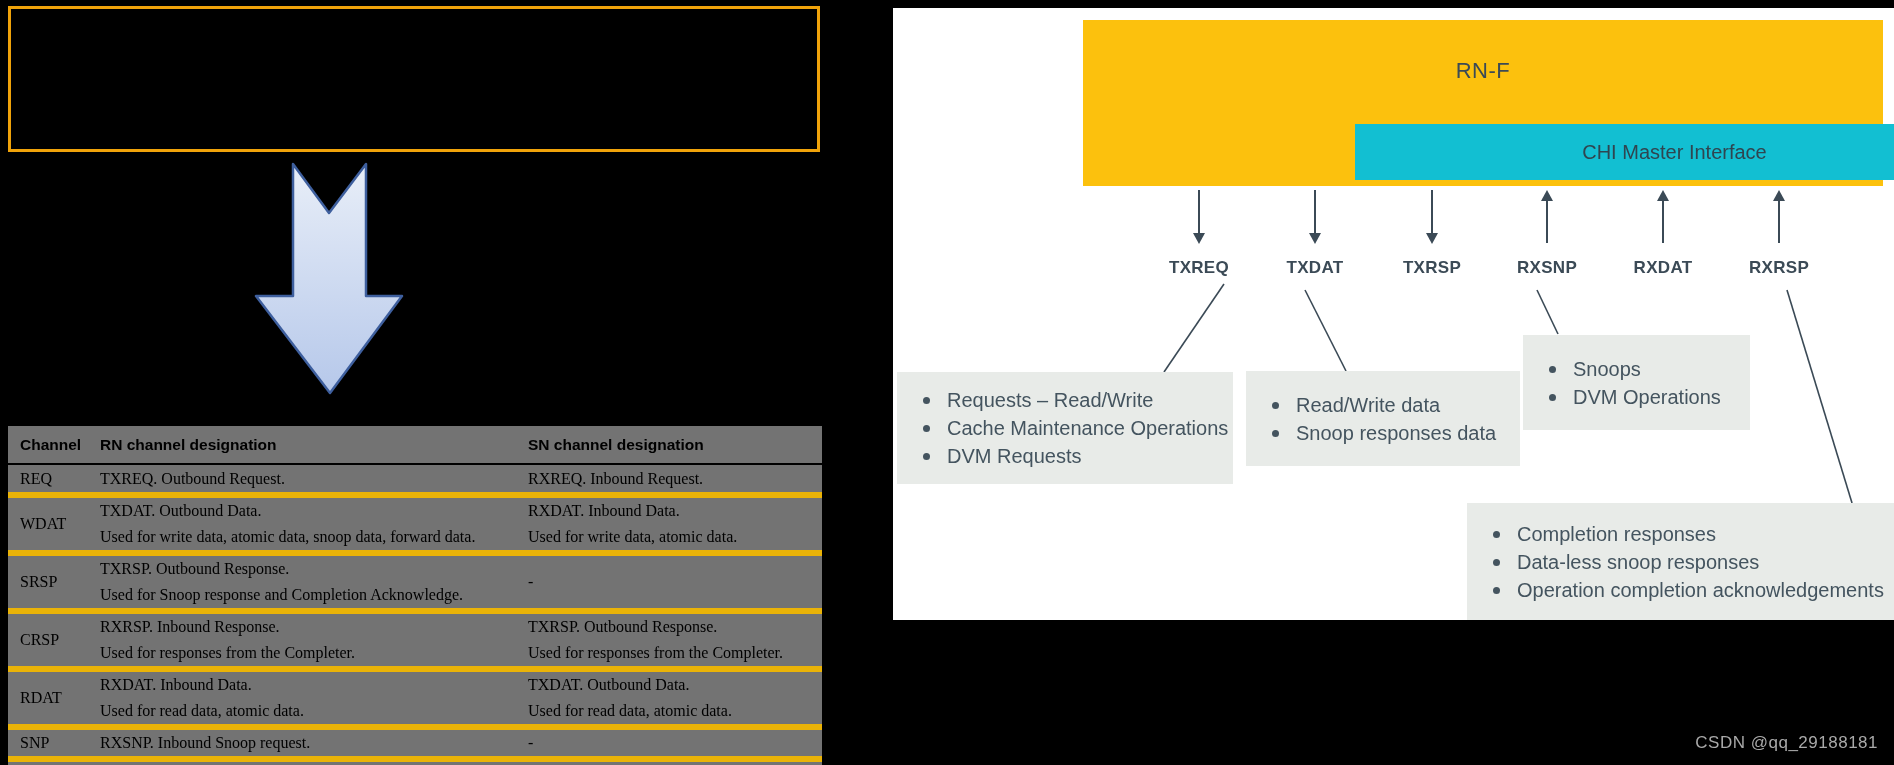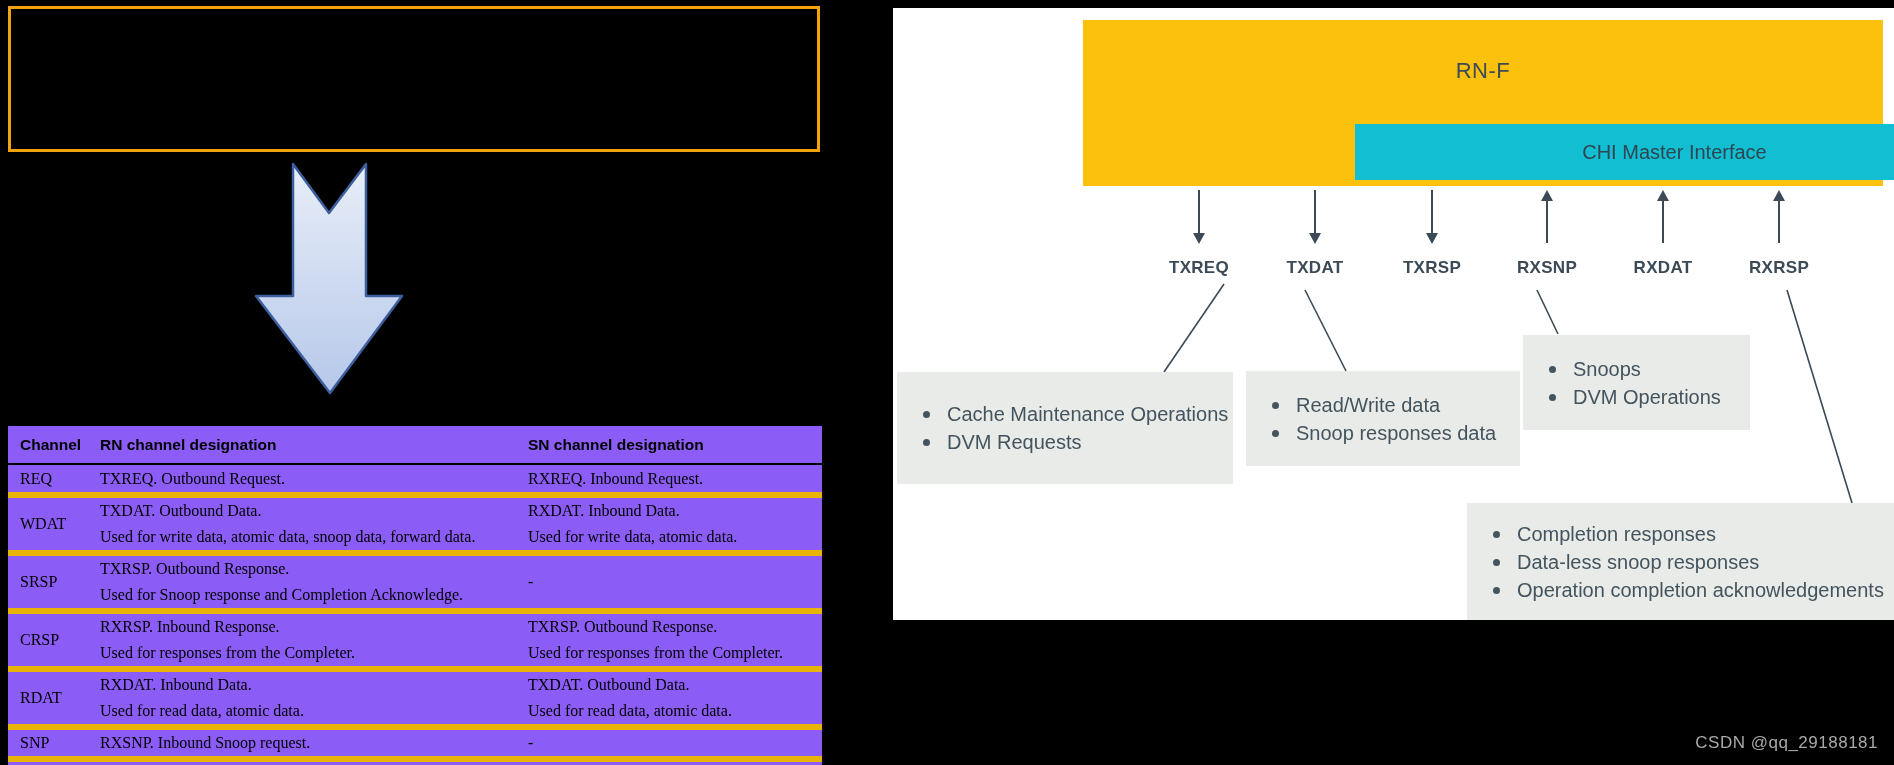--- a/index.html
+++ b/index.html
@@ -8,21 +8,21 @@
     font-family:"Liberation Sans","DejaVu Sans",sans-serif;
   }
   
   .redacted{
     position:absolute;left:8px;top:6px;width:812px;height:146px;
     border:3px solid var(--orange,#F0A30A);background:#000;box-sizing:border-box;
   }
   .big-arrow{position:absolute;left:250px;top:160px;}
   .table-wrap{
     position:absolute;left:8px;top:423px;width:814px;height:342px;
-    background:#8b5cf6;box-sizing:border-box;border-top:3px solid #000;
+    background:#737373;box-sizing:border-box;border-top:3px solid #000;
   }
   table.chan{
     width:814px;border-collapse:collapse;table-layout:fixed;color:#000;
   }
   table.chan col.c1{width:92px;}
   table.chan col.c2{width:428px;}
   table.chan col.c3{width:294px;}
   table.chan th{
     font-family:"Liberation Sans","DejaVu Sans",sans-serif;font-size:15.5px;font-weight:bold;
     text-align:left;vertical-align:middle;height:37px;border-bottom:2px solid #000;padding:0;
@@ -213,20 +213,21 @@
         <div class="chan-label" style="left: 306px;">TXREQ</div>
         <div class="chan-label" style="left: 422px;">TXDAT</div>
         <div class="chan-label" style="left: 539px;">TXRSP</div>
         <div class="chan-label" style="left: 654px;">RXSNP</div>
         <div class="chan-label" style="left: 770px;">RXDAT</div>
         <div class="chan-label" style="left: 886px;">RXRSP</div>
       </div>
     <div id="callouts">
         <div class="callout" style="left: 4px; top: 364px; width: 336px; height: 112px;">
           <ul>
+            <li>Requests – Read/Write</li>
             <li>Cache Maintenance Operations</li>
             <li>DVM Requests</li>
           </ul>
         </div>
         <div class="callout" style="left: 353px; top: 363px; width: 274px; height: 95px;">
           <ul>
             <li>Read/Write data</li>
             <li>Snoop responses data</li>
           </ul>
         </div>

